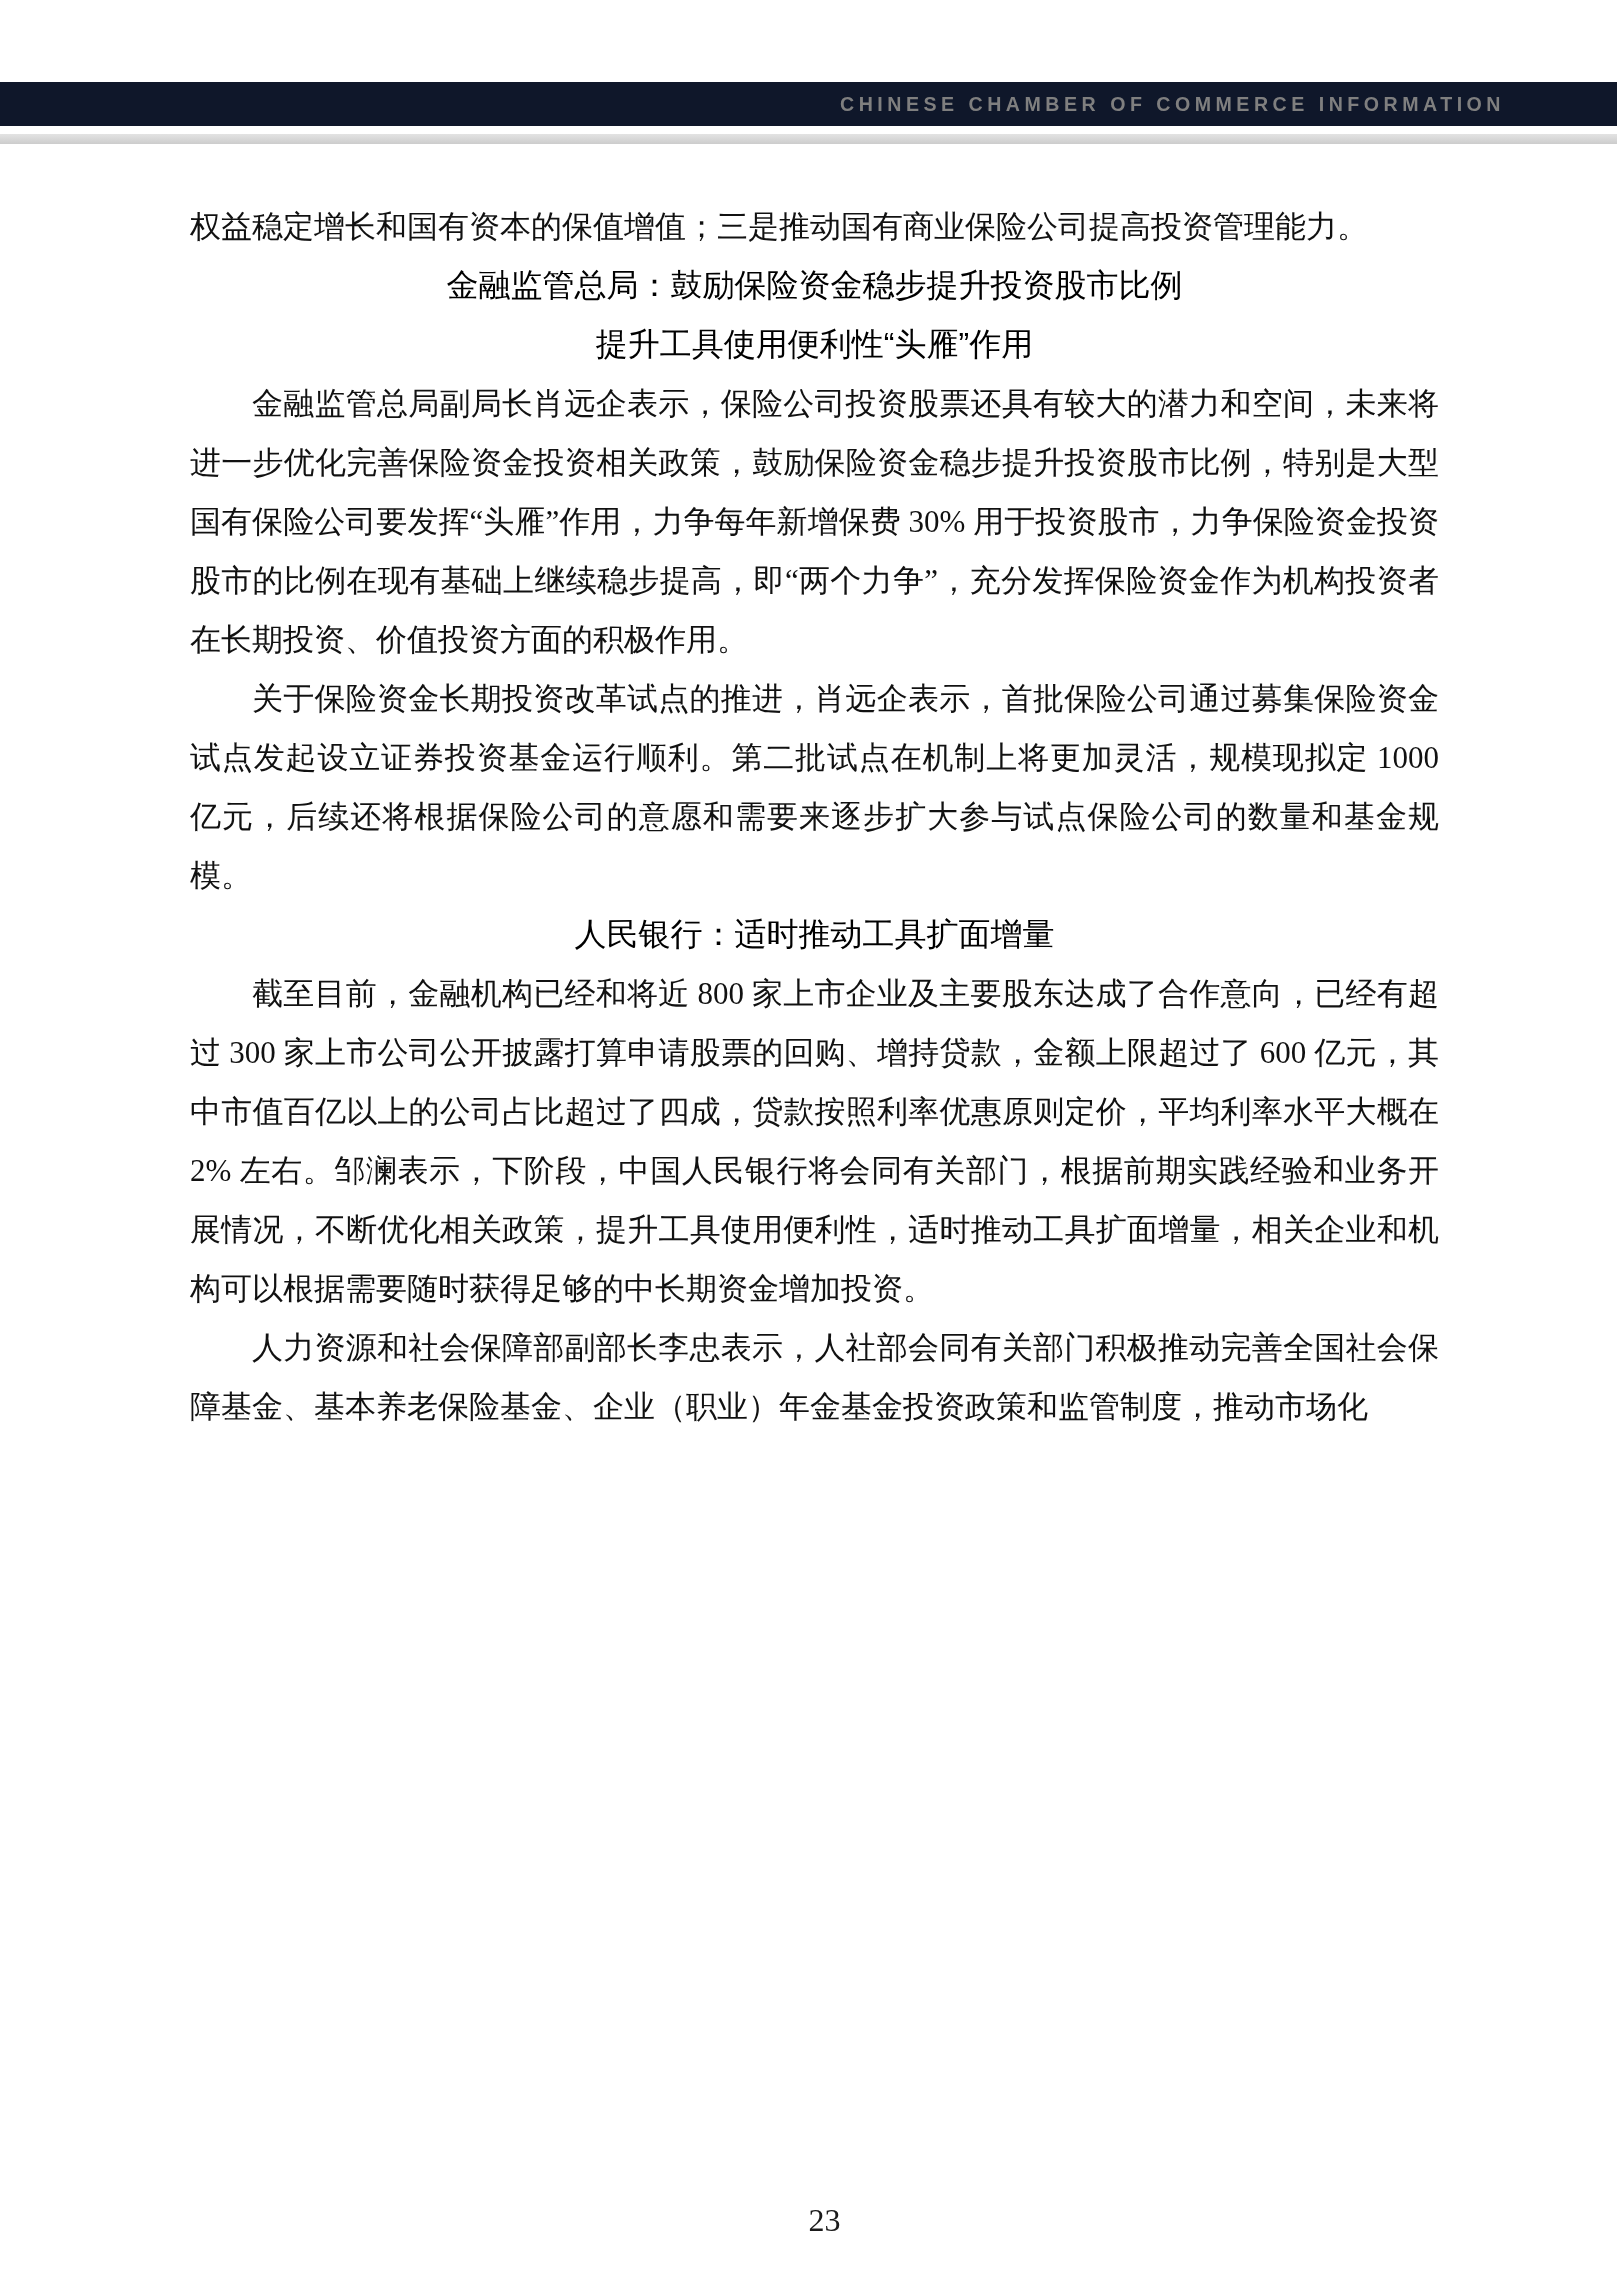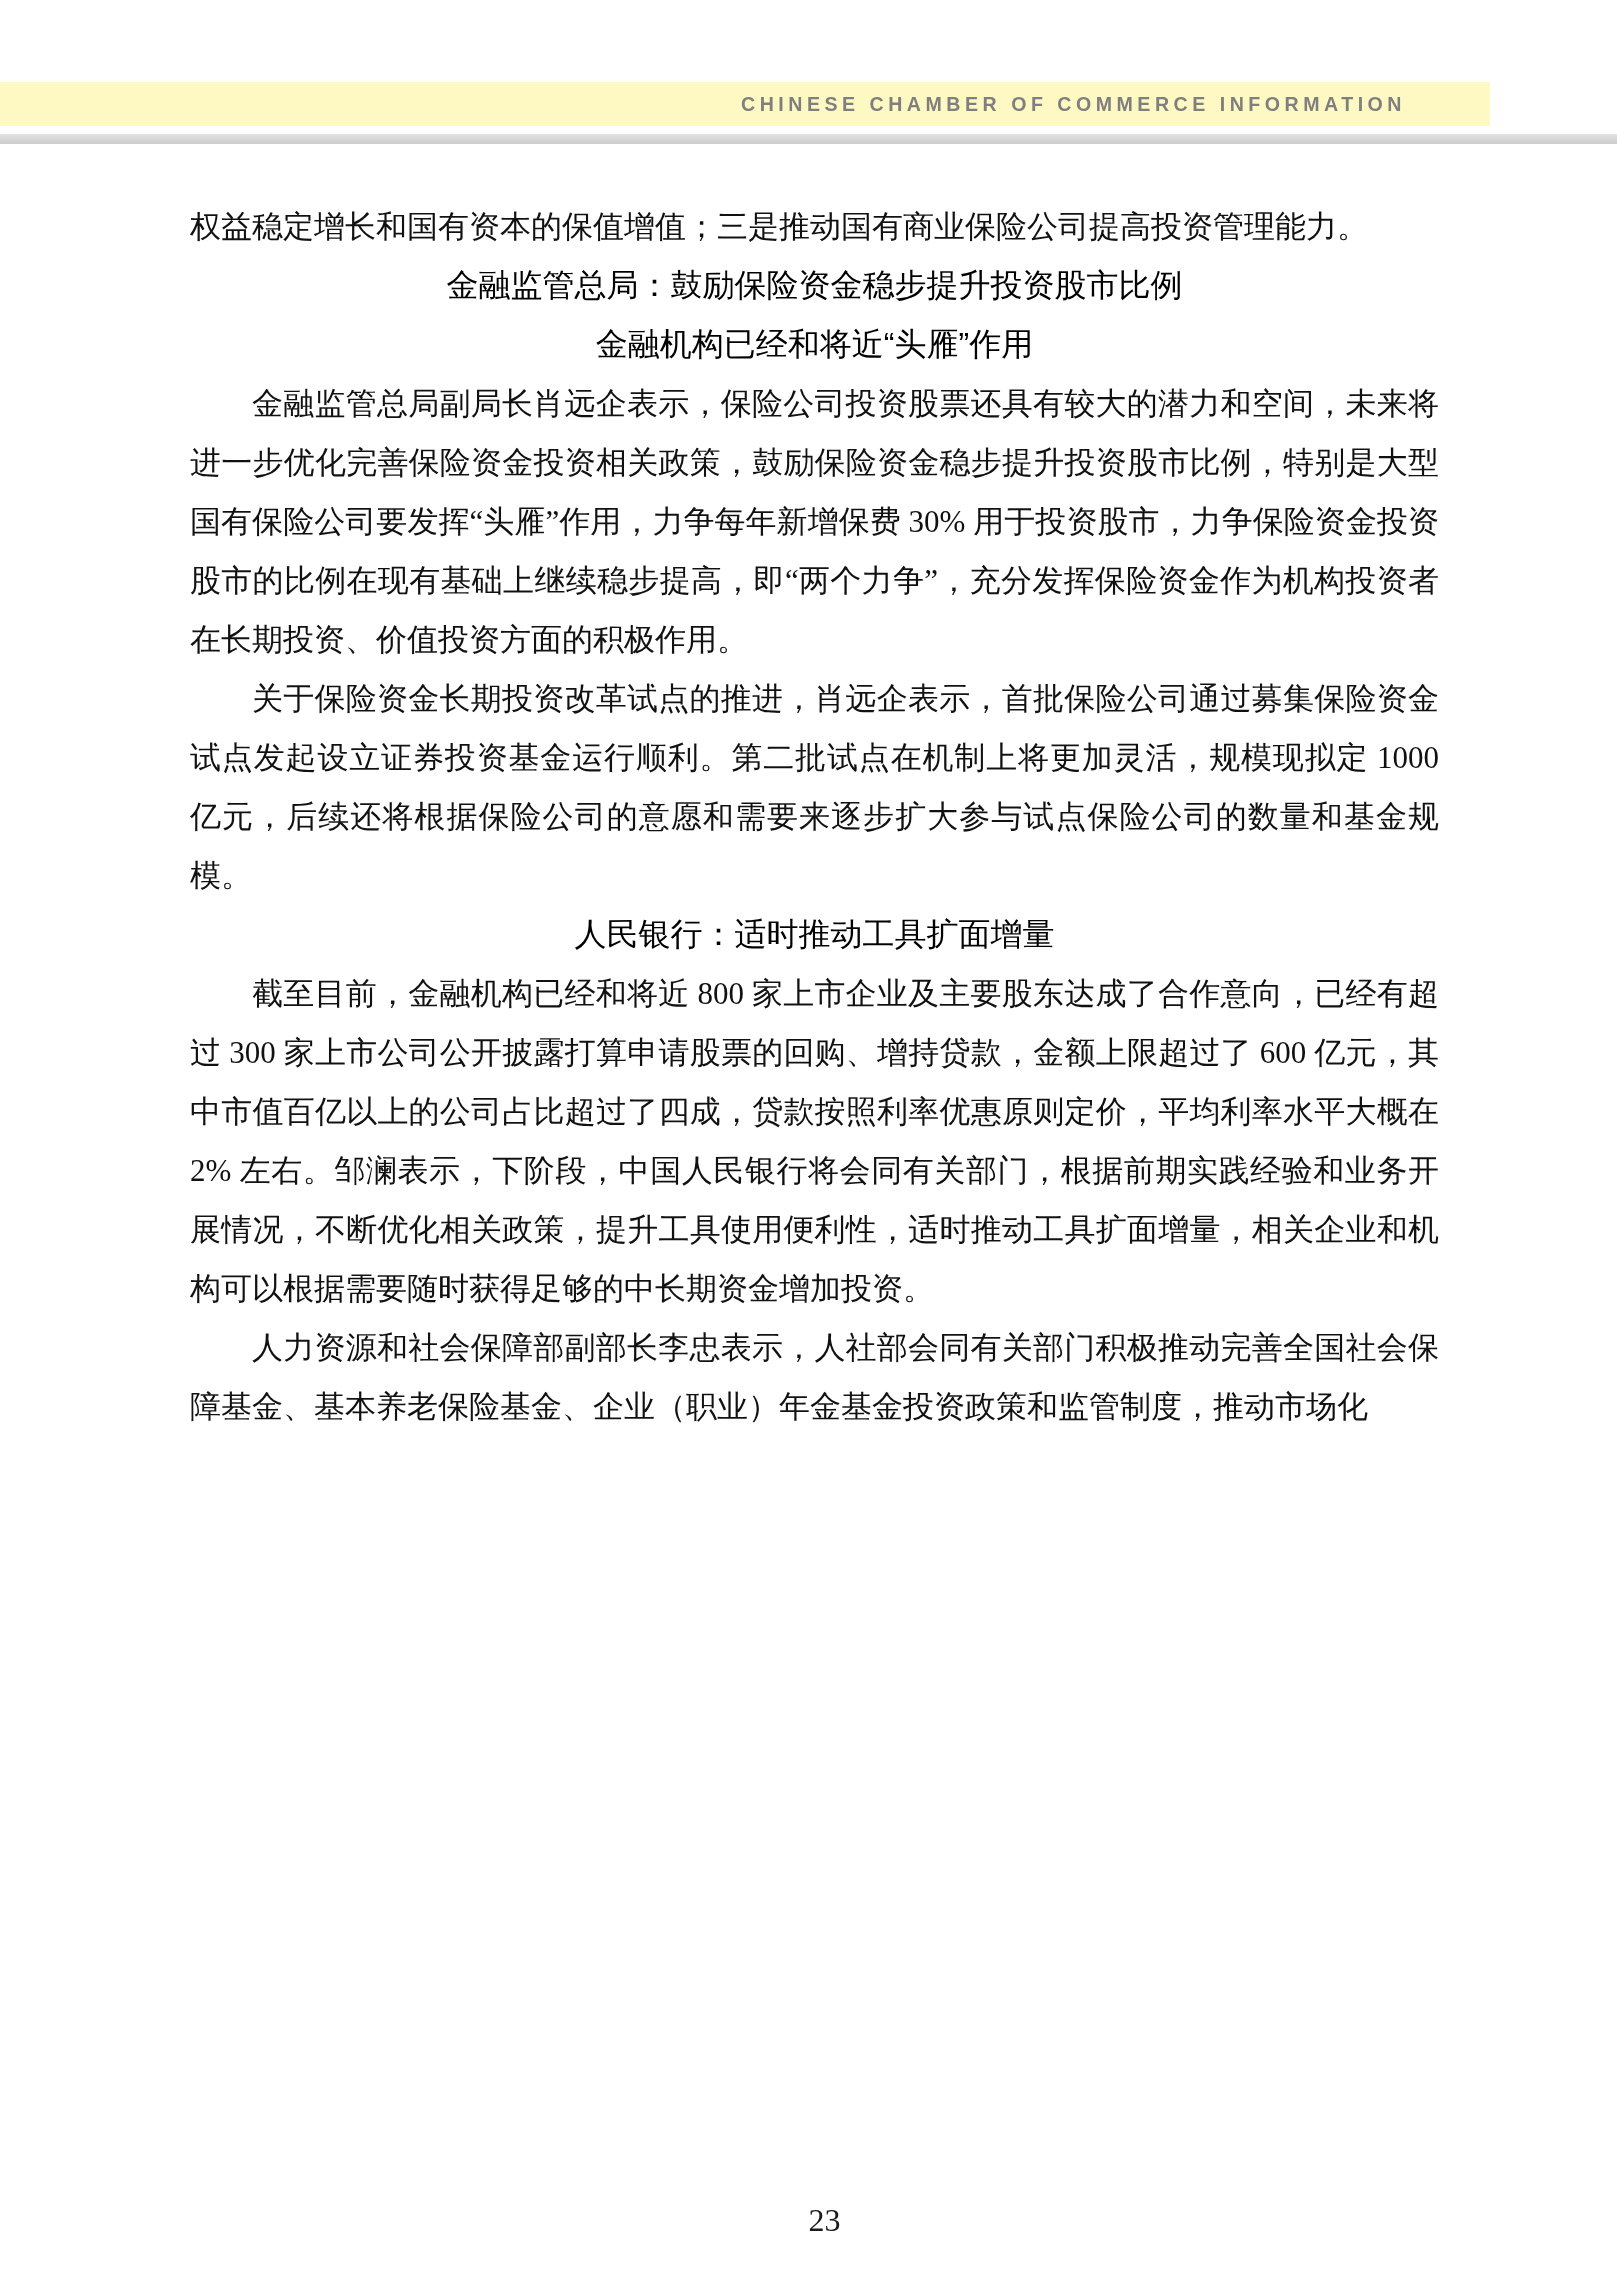--- a/index.html
+++ b/index.html
@@ -2,24 +2,24 @@
 <html style="font-size:12px"><head>
 <meta charset="utf-8">
 <style>
   html,body{margin:0;padding:0;}
   body{
     width:1617px;height:2284px;position:relative;background:#ffffff;
     font-family:"Liberation Serif","DejaVu Serif",serif;
     color:#111111;
   }
   .band-main{
-    position:absolute;left:0;top:82px;width:1490px;height:44px;
-    background:#fef9c3;
+    position:absolute;left:0;top:82px;width:1617px;height:44px;
+    background:#0f172a;
     display:flex;align-items:center;justify-content:flex-end;
-    padding-right:84px;box-sizing:border-box;
+    padding-right:112px;box-sizing:border-box;
   }
   .band-text{
     font-family:"Liberation Sans","DejaVu Sans",sans-serif;
     font-weight:700;font-size:19.6px;letter-spacing:4.5px;color:#7f7f7f;
     white-space:nowrap;
   }
   .band-thin{
     position:absolute;left:0;top:134px;width:1617px;height:9.8px;
     background:linear-gradient(#e3e3e3,#cccccc);
   }
@@ -47,21 +47,21 @@
 <div>
 
   <div class="band-main">
     <span class="band-text">CHINESE CHAMBER OF COMMERCE INFORMATION</span>
   </div>
   <div class="band-thin"></div>
 
   <main class="content">
     <p class="no-indent">权益稳定增长和国有资本的保值增值；三是推动国有商业保险公司提高投资管理能力。</p>
     <h2>金融监管总局：鼓励保险资金稳步提升投资股市比例</h2>
-    <h2>金融机构已经和将近“头雁”作用</h2>
+    <h2>提升工具使用便利性“头雁”作用</h2>
     <p class="indent">金融监管总局副局长肖远企表示，保险公司投资股票还具有较大的潜力和空间，未来将进一步优化完善保险资金投资相关政策，鼓励保险资金稳步提升投资股市比例，特别是大型国有保险公司要发挥“头雁”作用，力争每年新增保费 30% 用于投资股市，力争保险资金投资股市的比例在现有基础上继续稳步提高，即“两个力争”，充分发挥保险资金作为机构投资者在长期投资、价值投资方面的积极作用。</p>
     <p class="indent">关于保险资金长期投资改革试点的推进，肖远企表示，首批保险公司通过募集保险资金试点发起设立证券投资基金运行顺利。第二批试点在机制上将更加灵活，规模现拟定 1000 亿元，后续还将根据保险公司的意愿和需要来逐步扩大参与试点保险公司的数量和基金规模。</p>
     <h2>人民银行：适时推动工具扩面增量</h2>
     <p class="indent">截至目前，金融机构已经和将近 800 家上市企业及主要股东达成了合作意向，已经有超过 300 家上市公司公开披露打算申请股票的回购、增持贷款，金额上限超过了 600 亿元，其中市值百亿以上的公司占比超过了四成，贷款按照利率优惠原则定价，平均利率水平大概在 2% 左右。邹澜表示，下阶段，中国人民银行将会同有关部门，根据前期实践经验和业务开展情况，不断优化相关政策，提升工具使用便利性，适时推动工具扩面增量，相关企业和机构可以根据需要随时获得足够的中长期资金增加投资。</p>
     <p class="indent">人力资源和社会保障部副部长李忠表示，人社部会同有关部门积极推动完善全国社会保障基金、基本养老保险基金、企业（职业）年金基金投资政策和监管制度，推动市场化</p>
   </main>
 
   <div class="page-number">23</div>
 
 </div>

